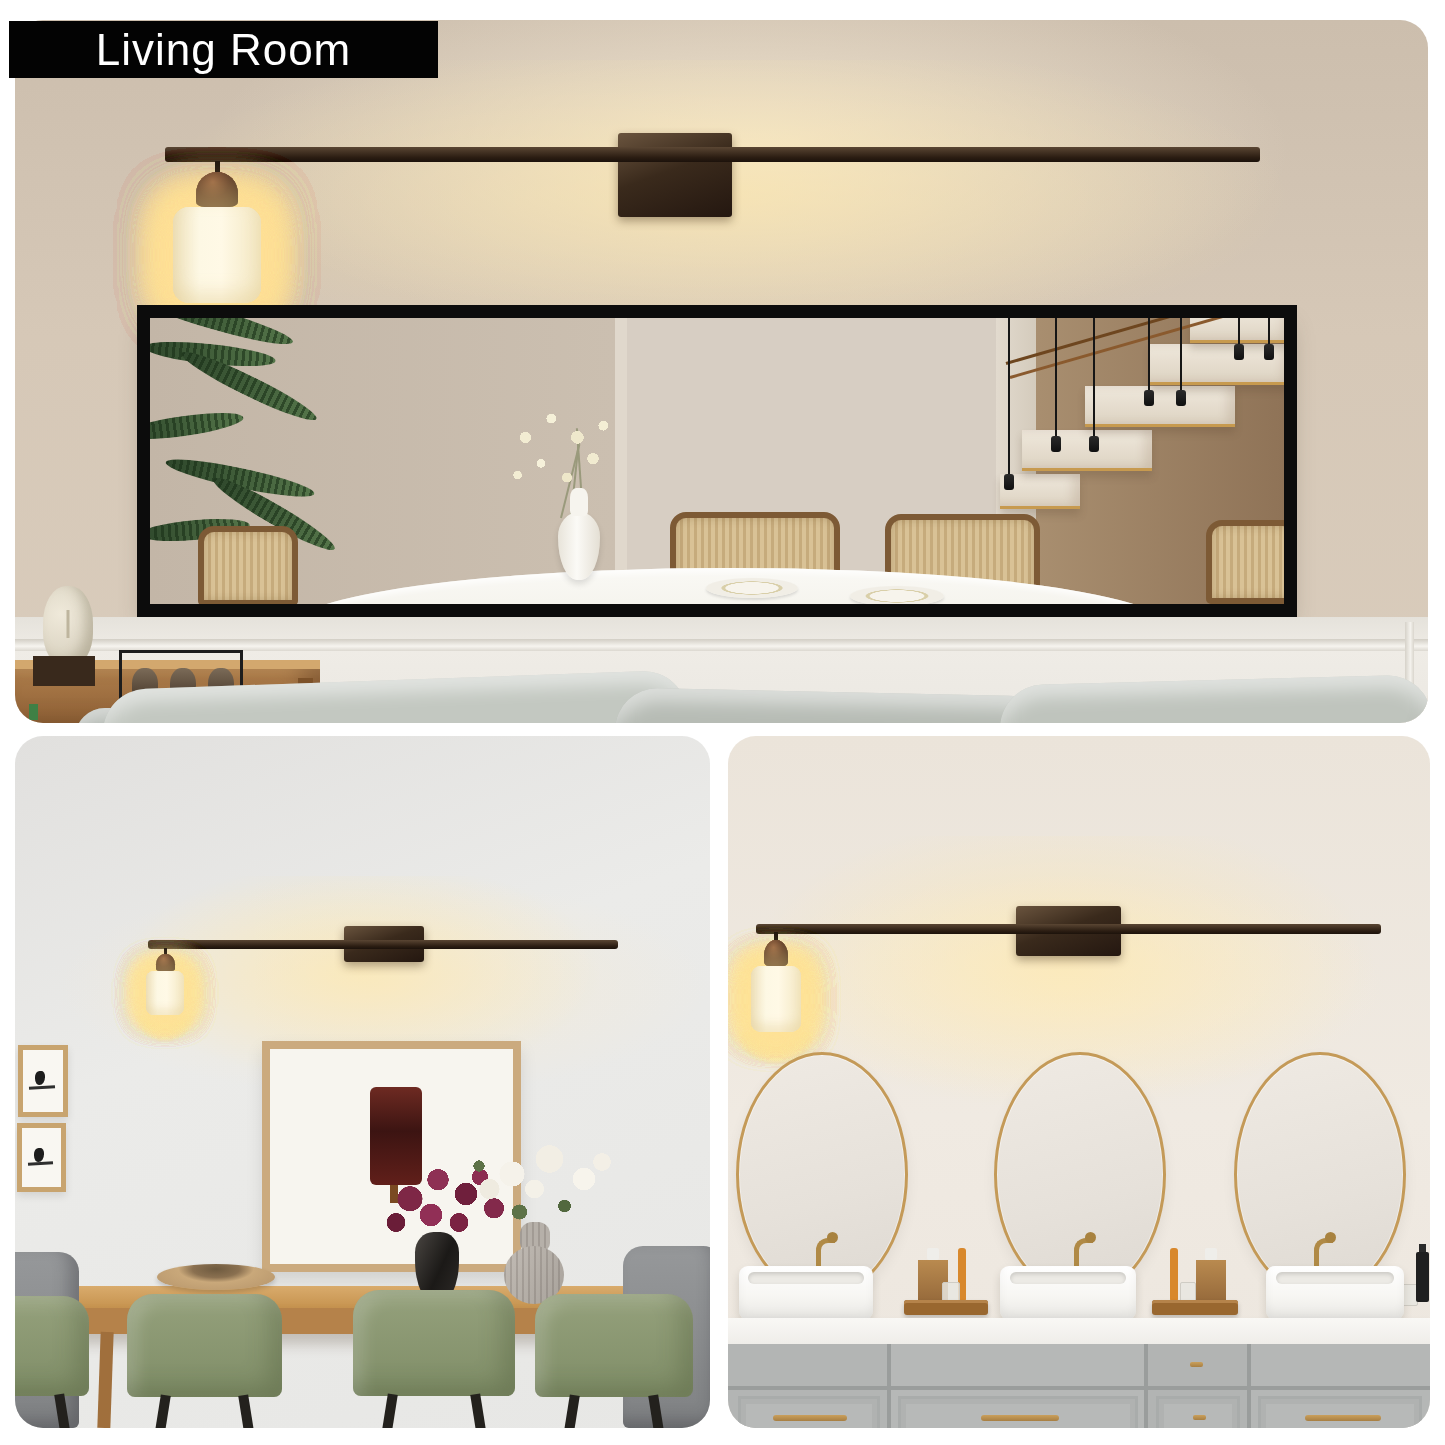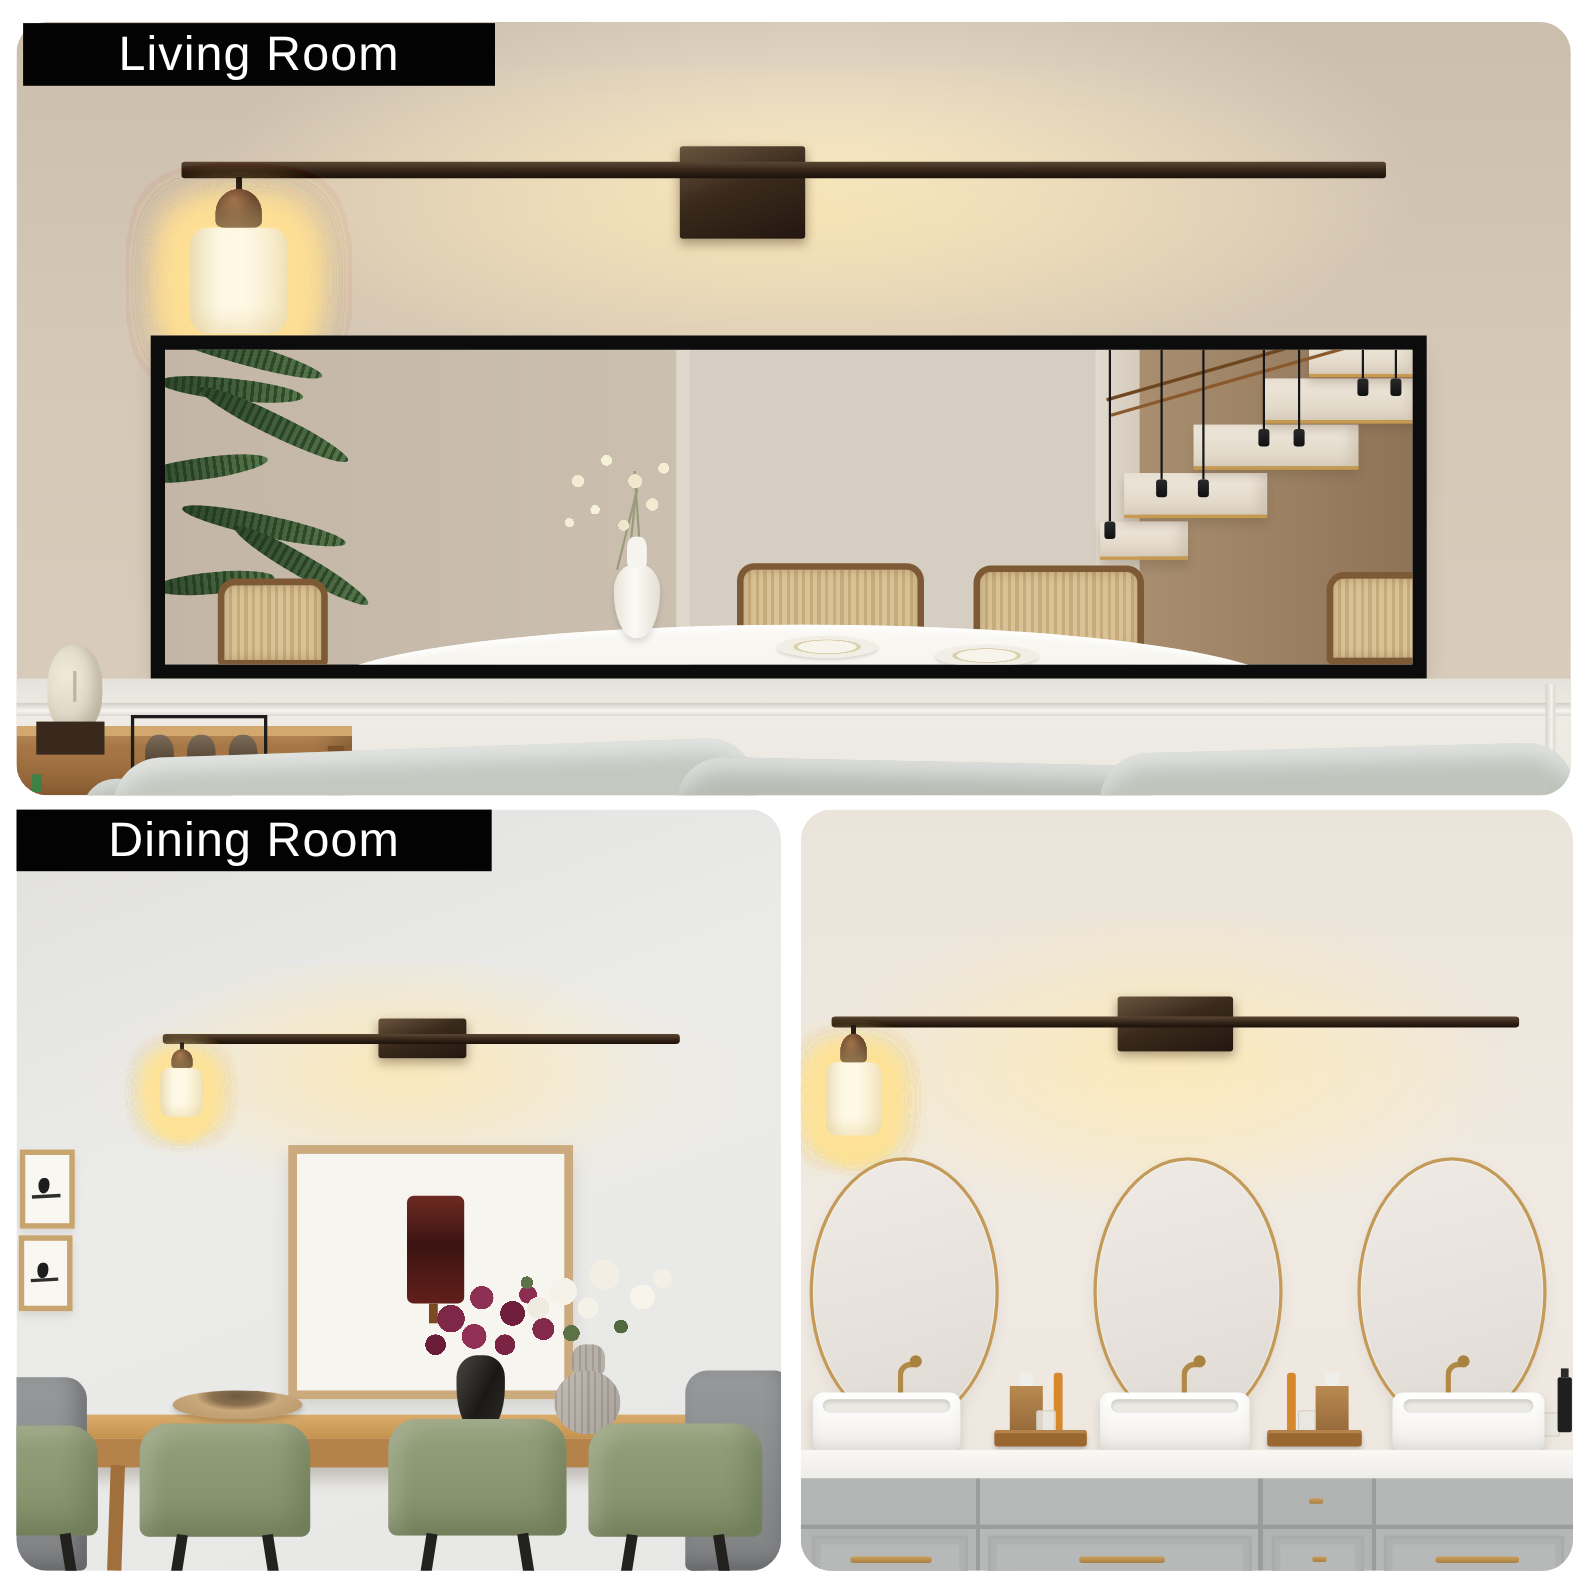--- a/index.html
+++ b/index.html
@@ -4,21 +4,21 @@
 <style>
   html,body{margin:0;padding:0;background:#ffffff;}
   .canvas{position:relative;width:1445px;height:1445px;background:#ffffff;overflow:hidden;
           font-family:"Liberation Sans",sans-serif;}
   .panel{position:absolute;border-radius:28px;overflow:hidden;}
   .panel div{position:absolute;}
 
   
   .room-label{position:absolute;background:#030303;color:#ffffff;text-align:center;
     font:400 44px/57px "Liberation Sans",sans-serif;letter-spacing:1px;z-index:30;}
-  .lbl-living{left:21px;top:21px;width:429px;height:57px;}
+  .lbl-living{left:9px;top:21px;width:429px;height:57px;}
   .lbl-dining{left:15px;top:736px;width:432px;height:56px;line-height:56px;}
   .lbl-bath{left:728px;top:733px;width:435px;height:58px;line-height:58px;}
 
   
   .fixture-glow{background:radial-gradient(ellipse at 50% 45%, rgba(255,232,168,.6) 0%, rgba(255,232,168,0) 68%);}
   .mount-plate{background:linear-gradient(160deg,#6a543e 0%,#3a2a1c 45%,#241710 100%);
     border-radius:3px;box-shadow:0 4px 10px rgba(60,40,20,.4);}
   .fix-bar{background:linear-gradient(180deg,#5a4633,#2b1d12 70%,#1c120b);border-radius:3px;}
   .lamp-row{display:flex;justify-content:space-between;}
   .lamp{position:relative;display:flex;flex-direction:column;align-items:center;}
@@ -559,14 +559,13 @@
       <div class="drawer d3">
         <div class="knob kb3"></div>
       </div>
       <div class="drawer d4">
         <div class="handle hd4"></div>
       </div>
     </div>
   </section>
 
   <div class="room-label lbl-living">Living Room</div>
-  <div class="room-label lbl-dining">Dining Room</div>
 </div>
 
 </body></html>

